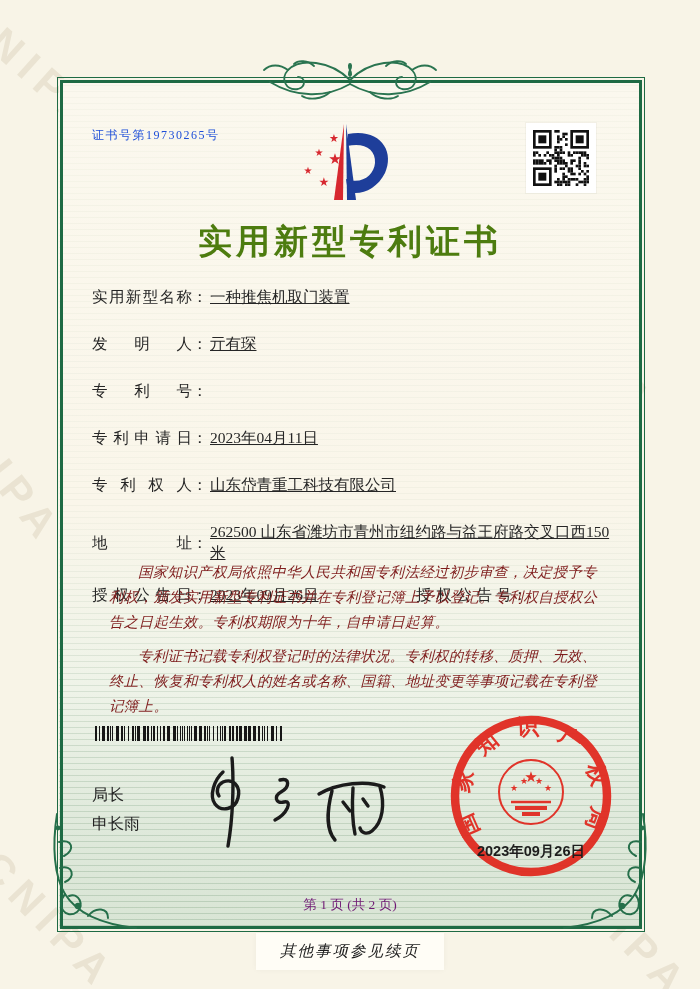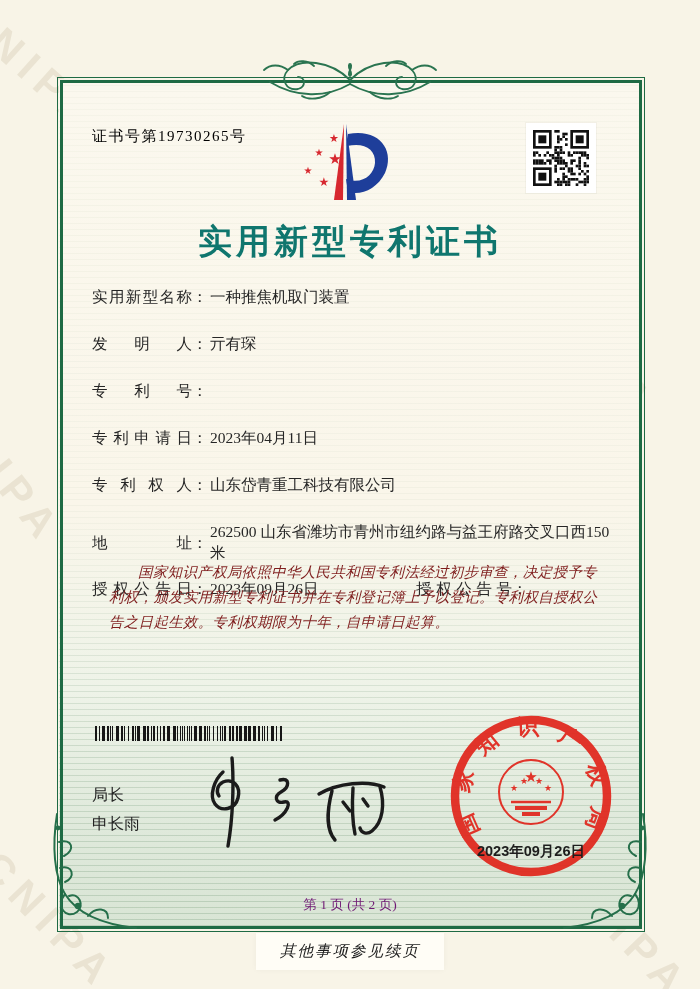--- a/index.html
+++ b/index.html
@@ -32,37 +32,37 @@
   .frame{
     left:57px;top:77px;width:586px;height:853px;
     border:1.5px solid #1e6a44;pointer-events:none;
   }
   .frame-inner{
     position:absolute;left:2px;top:2px;right:2px;bottom:2px;
     border:3px solid #1e6a44;
   }
   .ornament{pointer-events:none;}
   
-  .cert-number{left:92px;top:127px;font-size:15px;letter-spacing:1.5px;color:#000000;}
+  .cert-number{left:92px;top:127px;font-size:12px;letter-spacing:1.5px;color:#1d4ed8;}
   .qr-box{left:526px;top:123px;width:70px;height:70px;background:#fff;box-shadow:0 0 0 1px rgba(0,0,0,0.03);}
   .qr-box svg{position:absolute;left:7px;top:7px;}
   .title{
     left:0;top:219px;width:100%;text-align:center;
-    font-size:34px;font-weight:bold;letter-spacing:4px;color:#0f766e;
+    font-size:34px;font-weight:bold;letter-spacing:4px;color:#4d7c0f;
   }
   
   .fields{left:92px;top:286px;width:520px;font-size:15.5px;color:#262626;}
   .frow{display:flex;align-items:center;margin-bottom:26px;line-height:21px;}
   .frow .lab{
     display:inline-block;width:100px;flex:0 0 100px;
     text-align:justify;text-align-last:justify;
   }
   .frow .colon{flex:0 0 18px;text-align:left;}
-  .frow .val{flex:1;}
-  .frow.addr{margin-bottom:15px;}
+  .frow .val{flex:1;text-decoration:underline;}
+  .frow.addr{margin-bottom:21px;}
   .frow.addr .val{max-width:402px;}
   .pair2{display:flex;margin-left:78px;}
   .pair2 .lab2{display:inline-block;width:96px;text-align:justify;text-align-last:justify;}
   .pair2 .colon{flex:0 0 18px;}
   
   .paras{left:92px;top:560px;width:518px;}
   .paras p{
     margin:0 0 9px 17px;font-size:14.5px;line-height:25px;
     text-indent:2em;font-style:italic;color:#7f1d1d;letter-spacing:0.3px;
   }
@@ -332,20 +332,21 @@
       <span class="val" style="flex:0 0 128px;">2023年09月26日</span>
       <span class="pair2">
         <span class="lab2">授权公告号</span>
         <span class="colon">：</span>
       </span>
     </div>
   </div>
 
   <div class="abs paras">
     <p>国家知识产权局依照中华人民共和国专利法经过初步审查，决定授予专利权，颁发实用新型专利证书并在专利登记簿上予以登记。专利权自授权公告之日起生效。专利权期限为十年，自申请日起算。</p>
+    <p>专利证书记载专利权登记时的法律状况。专利权的转移、质押、无效、终止、恢复和专利权人的姓名或名称、国籍、地址变更等事项记载在专利登记簿上。</p>
   </div>
 
   <div class="abs barcode">
     <svg id="bc-svg" width="190" height="15" viewBox="0 0 190 15">
         <rect x="0" y="0" width="2" height="15" fill="#161616"></rect>
         <rect x="4" y="0" width="1" height="15" fill="#161616"></rect>
         <rect x="7" y="0" width="3" height="15" fill="#161616"></rect>
         <rect x="12" y="0" width="2" height="15" fill="#161616"></rect>
         <rect x="15" y="0" width="1" height="15" fill="#161616"></rect>
         <rect x="17" y="0" width="1" height="15" fill="#161616"></rect>

